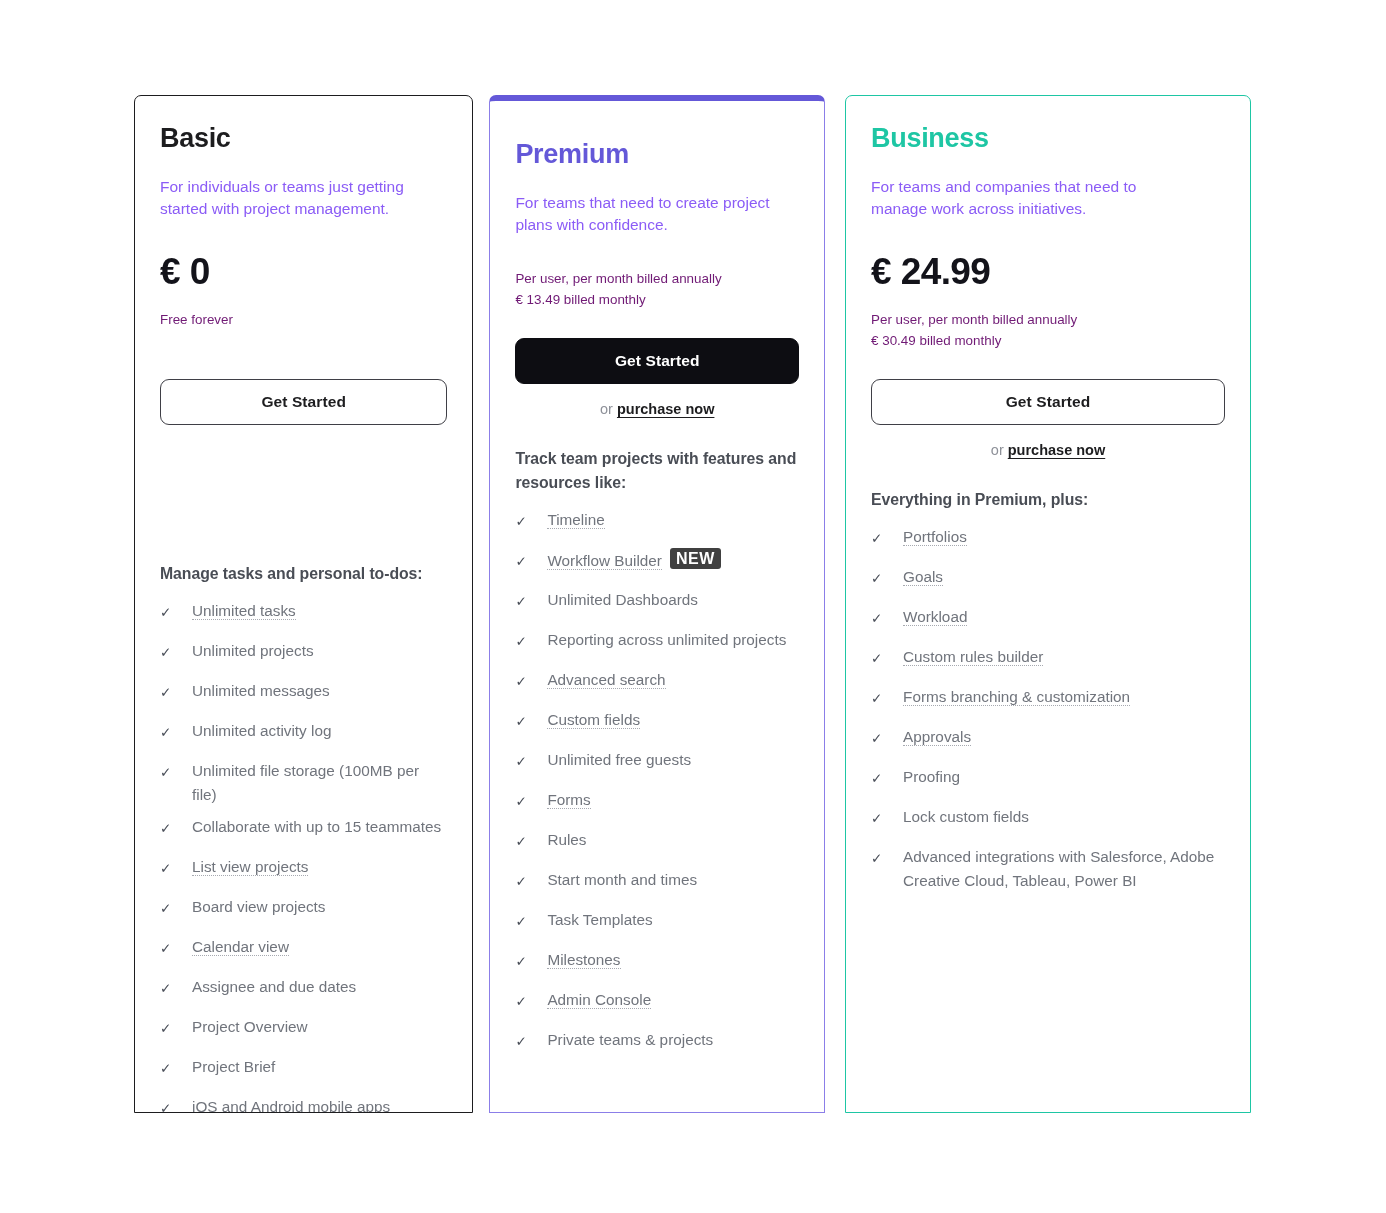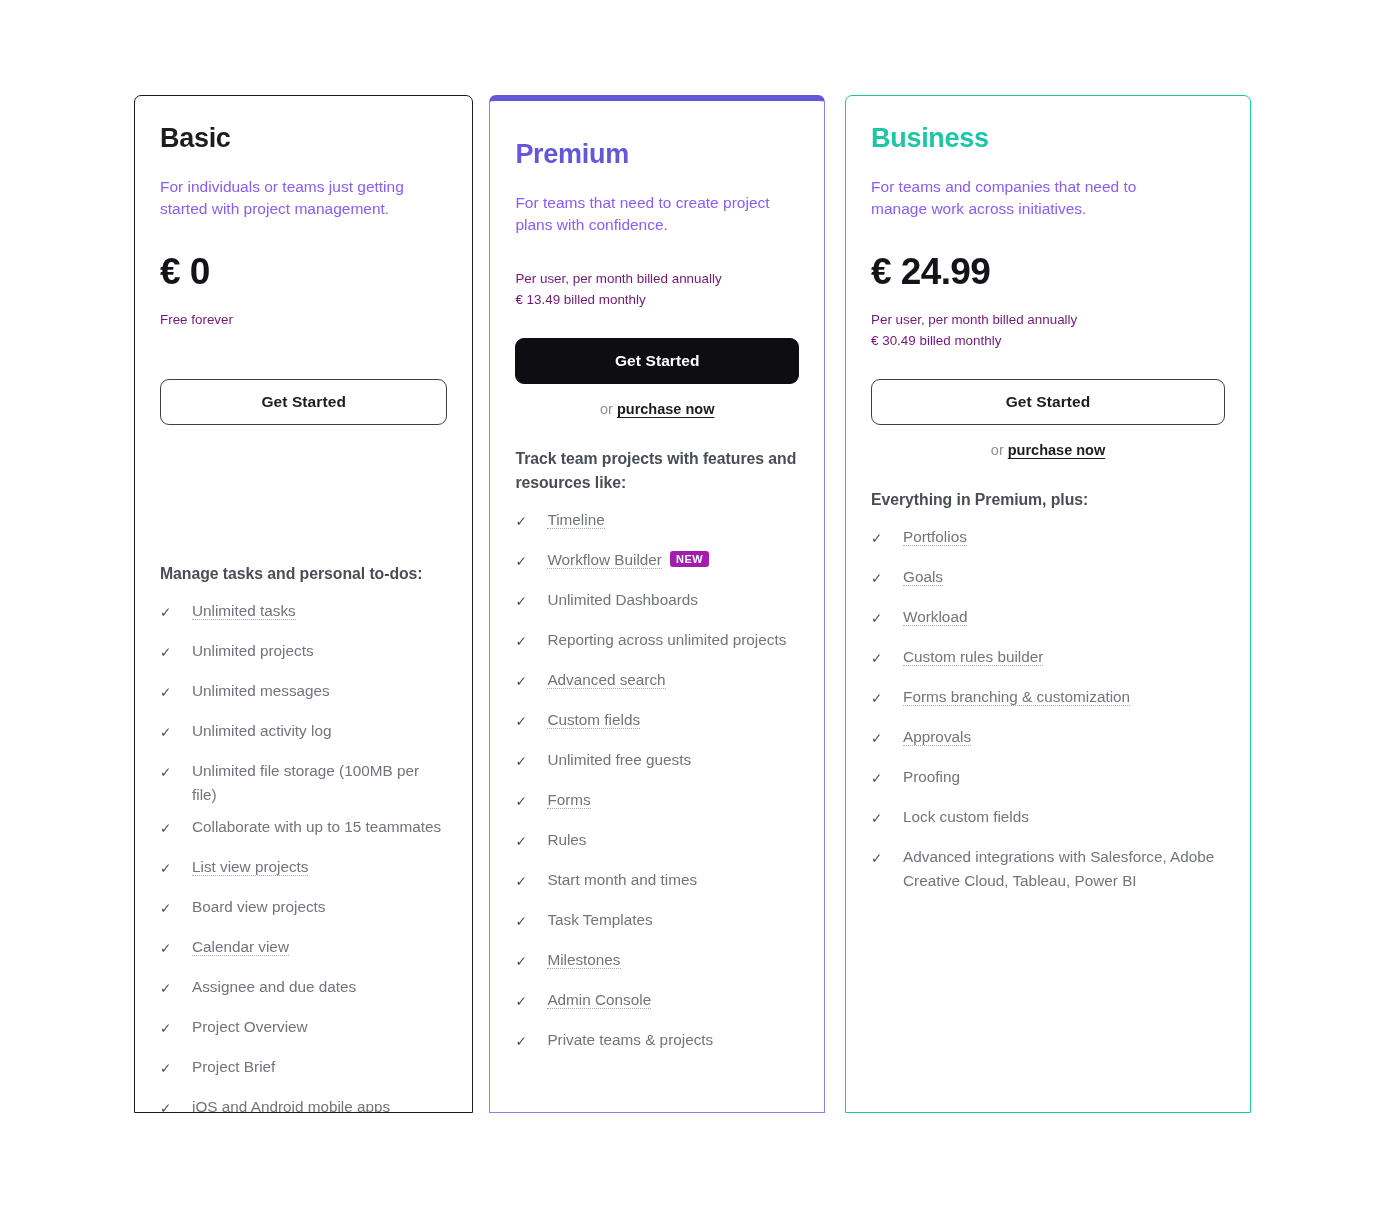--- a/index.html
+++ b/index.html
@@ -192,23 +192,23 @@
     color: #1d1d1f;
     font-weight: 700;
     text-decoration: underline;
     text-underline-offset: 2px;
     cursor: pointer;
   }
   .badge-new {
     display: inline-block;
     vertical-align: 2px;
     margin-left: 8px;
-    background: #a21caf;
+    background: #404040;
     color: #ffffff;
-    font-size: 11px;
+    font-size: 16px;
     font-weight: 700;
     letter-spacing: 0.6px;
     padding: 3px 6px 2px 6px;
     border-radius: 3px;
     line-height: 1;
   }
 </style>
 </head>
 <body>
 

